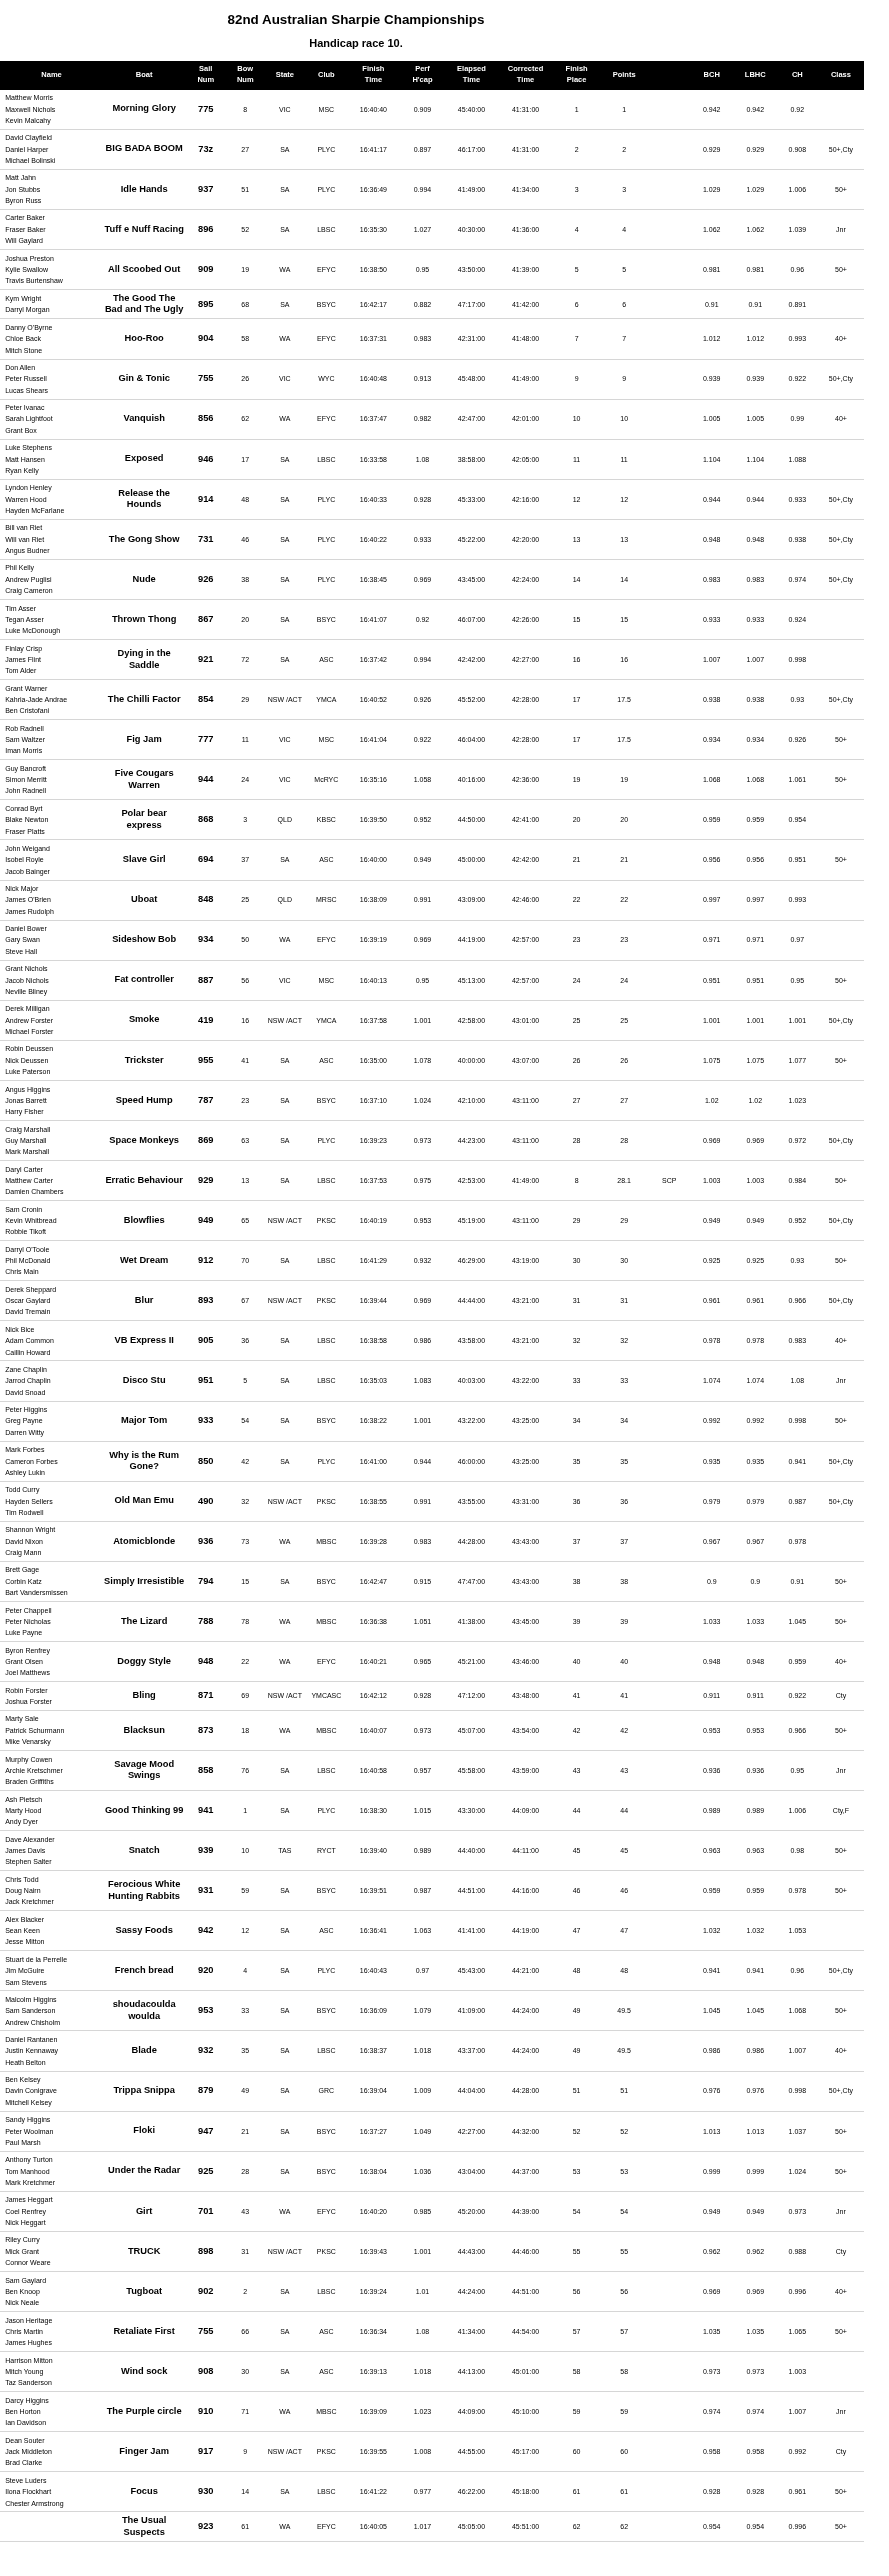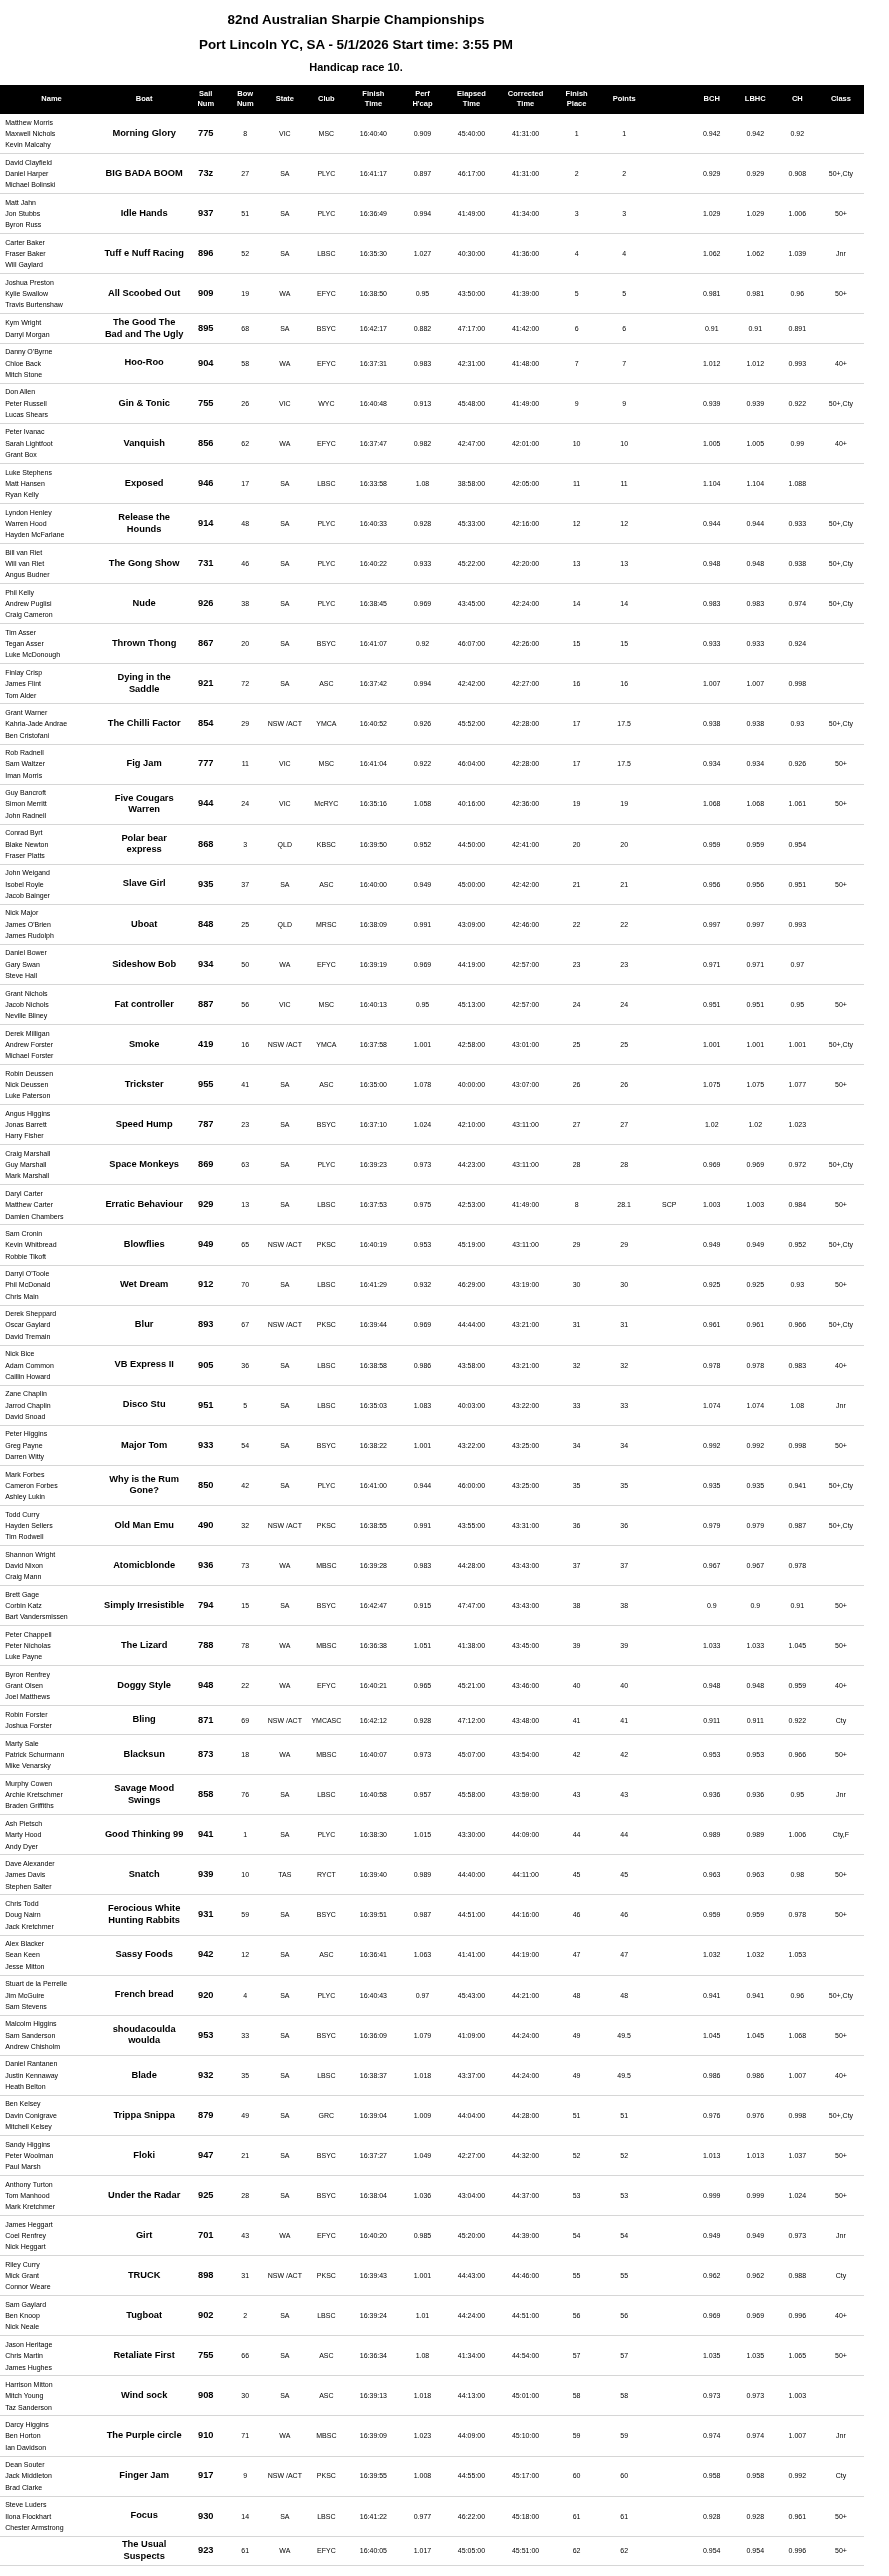--- a/index.html
+++ b/index.html
@@ -23,21 +23,20 @@
   col.col-corrected{width:56px}col.col-place{width:46px}col.col-points{width:49px}
   col.col-penalty{width:41px}col.col-bch{width:44px}col.col-lbhc{width:43px}
   col.col-ch{width:41px}col.col-cls{width:46px}
 </style>
 </head>
 <body>
 
 <div class="page">
   <div class="titleblock">
     <div class="title">82nd Australian Sharpie Championships</div>
-    <div class="subtitle">Port Lincoln YC, SA - 5/1/2026  Start time: 3:55 PM</div>
     <div class="racetitle">Handicap race 10.</div>
   </div>
 
   <table>
     <colgroup>
         <col class="col-name">
         <col class="col-boat">
         <col class="col-sail">
         <col class="col-bow">
         <col class="col-state">
@@ -519,21 +518,21 @@
           <td class="col-ch">0.954</td>
           <td class="col-cls"></td>
         </tr>
         <tr>
           <td class="col-name">
             <div class="crew-line">John Weigand</div>
             <div class="crew-line">Isobel Royle</div>
             <div class="crew-line">Jacob Bainger</div>
           </td>
           <td class="col-boat">Slave Girl</td>
-          <td class="col-sail">935</td>
+          <td class="col-sail">694</td>
           <td class="col-bow">37</td>
           <td class="col-state">SA</td>
           <td class="col-club">ASC</td>
           <td class="col-finish">16:40:00</td>
           <td class="col-perf">0.949</td>
           <td class="col-elapsed">45:00:00</td>
           <td class="col-corrected">42:42:00</td>
           <td class="col-place">21</td>
           <td class="col-points">21</td>
           <td class="col-penalty"></td>

